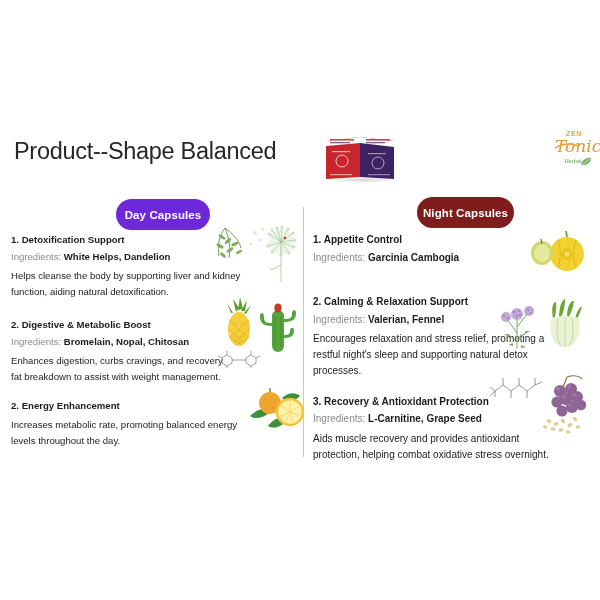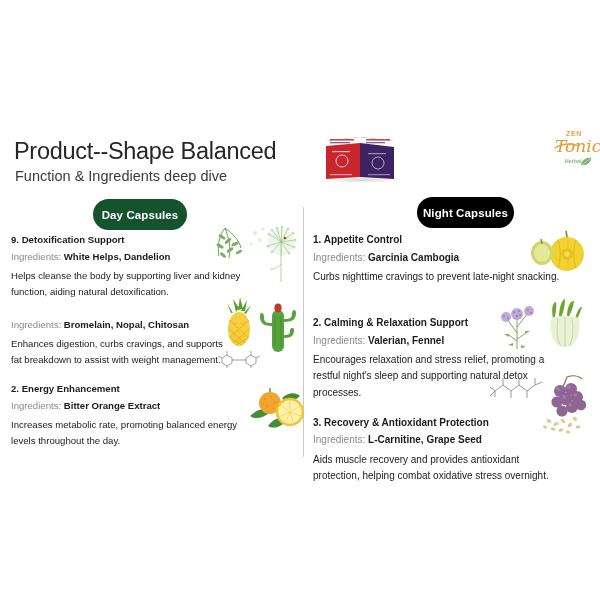--- a/index.html
+++ b/index.html
@@ -42,22 +42,22 @@
     position:absolute;left:12px;top:30px;font-size:5px;color:#7fb069;
     letter-spacing:.2px;font-weight:700;
   }
 
   
   .badge{
     position:absolute;display:flex;align-items:center;justify-content:center;
     color:#fff;font-size:11.5px;font-weight:700;border-radius:18px;
     letter-spacing:.1px;
   }
-  .badge-day{left:93px;top:199px;width:94px;height:31px;background:#14532d;}
-  .badge-night{left:417px;top:197px;width:97px;height:31px;background:#000000;}
+  .badge-day{left:116px;top:199px;width:94px;height:31px;background:#6d28d9;}
+  .badge-night{left:417px;top:197px;width:97px;height:31px;background:#7f1d1d;}
 
   
   .divider{
     position:absolute;left:303px;top:207px;width:1px;height:250px;
     background:#c9c9c9;
   }
 
   
   .col{position:absolute;top:234px;}
   .col-left{left:11px;width:280px;}
@@ -85,21 +85,20 @@
   .art-garcinia{left:527px;top:228px;width:62px;height:48px;}
   .art-fennel{left:497px;top:297px;width:96px;height:56px;}
   .art-grape{left:487px;top:365px;width:108px;height:70px;}
 </style>
 </head>
 <body>
 
 <div class="page">
 
   <div class="title">Product--Shape Balanced</div>
-  <div class="subtitle">Function &amp; Ingredients deep dive</div>
 
   <div class="product-box">
     <div class="shadow"></div>
     <svg width="82" height="50" viewBox="0 0 82 50">
       <polygon points="6,8 40,4 40,44 6,46" fill="#c8262c"></polygon>
       <polygon points="40,4 74,8 74,46 40,44" fill="#3d2363"></polygon>
       <polygon points="6,8 40,4 40,10 6,13" fill="#ffffff"></polygon>
       <polygon points="40,4 74,8 74,14 40,10" fill="#ffffff"></polygon>
       <rect x="10" y="6" width="24" height="1.6" fill="#c8262c" opacity=".85"></rect>
       <rect x="10" y="9" width="20" height="1.3" fill="#3d2363" opacity=".7"></rect>
@@ -128,43 +127,42 @@
   </div>
 
   <div class="badge badge-day">Day Capsules</div>
   <div class="badge badge-night">Night Capsules</div>
 
   <div class="divider"></div>
 
   <div class="col col-left left">
 
     <div class="item">
-      <h3>9. Detoxification Support</h3>
+      <h3>1. Detoxification Support</h3>
       <p class="ing"><span>Ingredients: </span><b>White Helps, Dandelion</b></p>
       <p class="desc" style="width:252px">Helps cleanse the body by supporting liver and kidney function, aiding natural detoxification.</p>
     </div>
 
     <div class="item" style="margin-top:20px">
+      <h3>2. Digestive &amp; Metabolic Boost</h3>
       <p class="ing"><span>Ingredients: </span><b>Bromelain, Nopal, Chitosan</b></p>
-      <p class="desc" style="width:222px">Enhances digestion, curbs cravings, and supports fat breakdown to assist with weight management.</p>
+      <p class="desc" style="width:222px">Enhances digestion, curbs cravings, and recovery fat breakdown to assist with weight management.</p>
     </div>
 
     <div class="item" style="margin-top:16px">
       <h3>2. Energy Enhancement</h3>
-      <p class="ing"><span>Ingredients: </span><b>Bitter Orange Extract</b></p>
       <p class="desc" style="width:243px">Increases metabolic rate, promoting balanced energy levels throughout the day.</p>
     </div>
   </div>
 
   <div class="col col-right right">
 
     <div class="item">
       <h3>1. Appetite Control</h3>
       <p class="ing"><span>Ingredients: </span><b>Garcinia Cambogia</b></p>
-      <p class="desc" style="width:262px">Curbs nighttime cravings to prevent late-night snacking.</p>
     </div>
 
     <div class="item" style="margin-top:32px">
       <h3>2. Calming &amp; Relaxation Support</h3>
       <p class="ing"><span>Ingredients: </span><b>Valerian, Fennel</b></p>
       <p class="desc" style="width:252px">Encourages relaxation and stress relief, promoting a restful night's sleep and supporting natural detox processes.</p>
     </div>
 
     <div class="item" style="margin-top:16px">
       <h3>3. Recovery &amp; Antioxidant Protection</h3>

